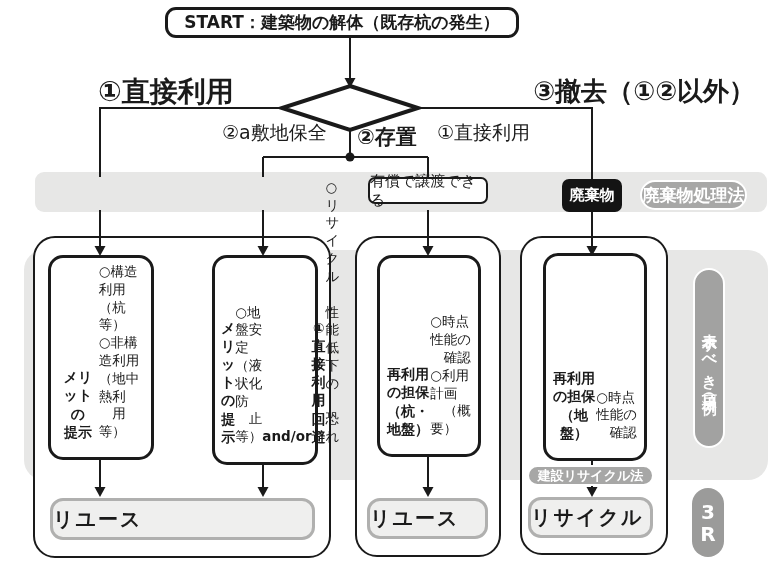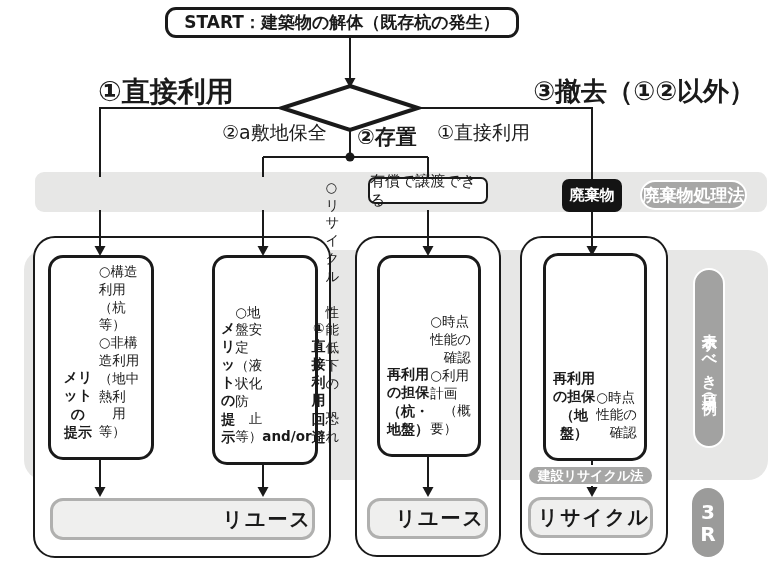--- a/index.html
+++ b/index.html
@@ -22,21 +22,21 @@
   svg.connectors{position:absolute;left:0;top:0;z-index:5;pointer-events:none;}
   .lbl{z-index:6;font-weight:bold;line-height:1.1;}
   .lbl.small{font-weight:normal;font-size:19px;}
   .bandbox{background:#ffffff;border:2.5px solid #1a1a1a;border-radius:7px;z-index:2;
            display:flex;align-items:center;justify-content:center;font-size:15px;}
   .wastebox{background:#141414;color:#ffffff;border-radius:7px;z-index:6;
             display:flex;align-items:center;justify-content:center;font-size:15px;font-weight:bold;}
   .graypill{background:#a7a7a6;color:#ffffff;border:2px solid #ffffff;border-radius:16px;z-index:6;
             display:flex;align-items:center;justify-content:center;font-weight:bold;}
   .bar{background:#efefee;border:3.5px solid #b0b0af;border-radius:13px;z-index:2;
-       display:flex;align-items:center;justify-content:flex-end;font-size:20px;font-weight:bold;letter-spacing:2px;}
+       display:flex;align-items:center;justify-content:flex-start;font-size:20px;font-weight:bold;letter-spacing:2px;}
   .vpill{background:#a2a2a1;color:#ffffff;border:2px solid #ffffff;border-radius:17px;z-index:6;
          display:flex;align-items:center;justify-content:center;
          writing-mode:vertical-rl;font-weight:bold;font-size:15px;letter-spacing:2px;}
   .rpill{background:#9b9b9a;color:#ffffff;border-radius:17px;z-index:6;
          display:flex;align-items:center;justify-content:center;text-align:center;
          font-weight:bold;font-size:20px;line-height:1.1;}
   .startbox{background:#ffffff;border:3px solid #1a1a1a;border-radius:11px;z-index:6;
             display:flex;align-items:center;justify-content:center;font-size:17px;font-weight:bold;}
   .decision-label{z-index:6;display:flex;align-items:center;justify-content:center;
                   font-size:16px;font-weight:bold;}

